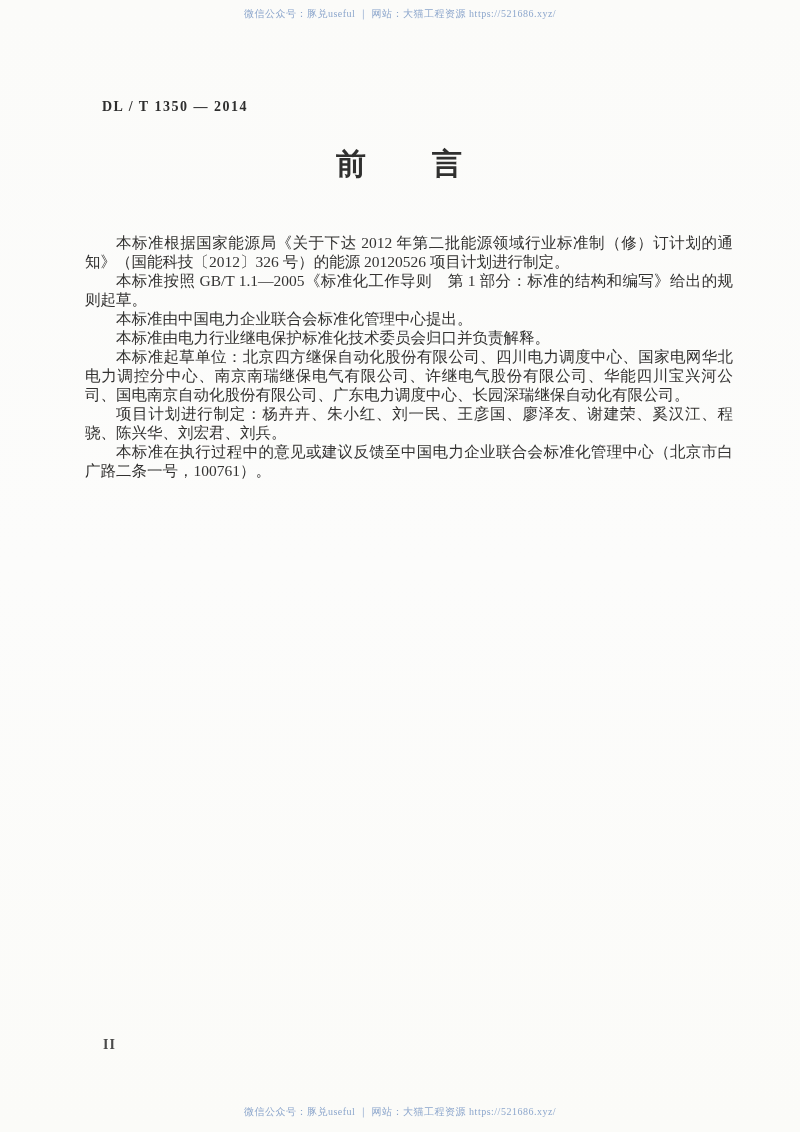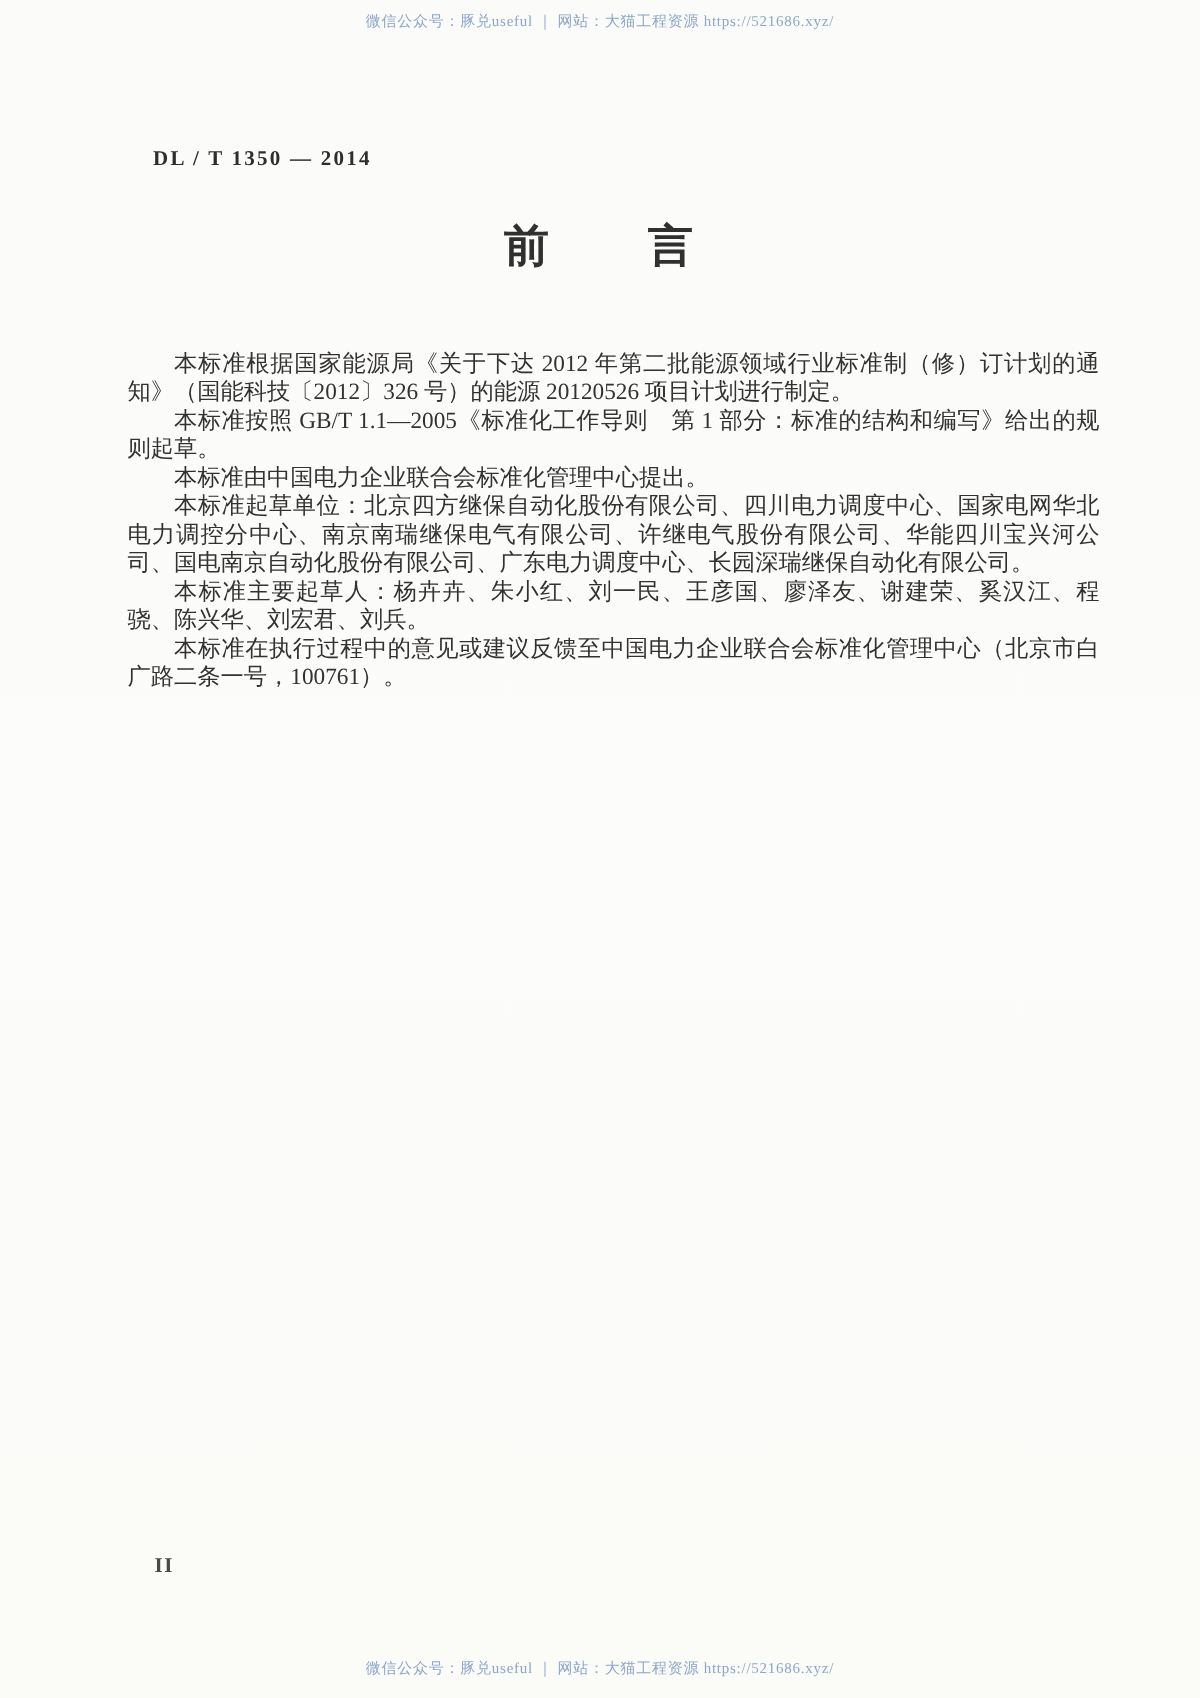--- a/index.html
+++ b/index.html
@@ -84,22 +84,23 @@
   <div class="watermark top">微信公众号：豚兑useful ｜ 网站：大猫工程资源 https://521686.xyz/</div>
 
   <div class="std-number">DL / T 1350 — 2014</div>
 
   <div class="doc-title">前　　言</div>
 
   <div class="content">
       <p>本标准根据国家能源局《关于下达 2012 年第二批能源领域行业标准制（修）订计划的通知》（国能科技〔2012〕326 号）的能源 20120526 项目计划进行制定。</p>
       <p>本标准按照 GB/T 1.1—2005《标准化工作导则　第 1 部分：标准的结构和编写》给出的规则起草。</p>
       <p>本标准由中国电力企业联合会标准化管理中心提出。</p>
+      <p>本标准由电力行业继电保护标准化技术委员会归口并负责解释。</p>
       <p>本标准起草单位：北京四方继保自动化股份有限公司、四川电力调度中心、国家电网华北电力调控分中心、南京南瑞继保电气有限公司、许继电气股份有限公司、华能四川宝兴河公司、国电南京自动化股份有限公司、广东电力调度中心、长园深瑞继保自动化有限公司。</p>
-      <p>本标准主要起草人：杨卉卉、朱小红、刘一民、王彦国、廖泽友、谢建荣、奚汉江、程骁、陈兴华、刘宏君、刘兵。</p>
+      <p>项目计划进行制定：杨卉卉、朱小红、刘一民、王彦国、廖泽友、谢建荣、奚汉江、程骁、陈兴华、刘宏君、刘兵。</p>
       <p>本标准在执行过程中的意见或建议反馈至中国电力企业联合会标准化管理中心（北京市白广路二条一号，100761）。</p>
     </div>
 
   <div class="page-number">II</div>
 
   <div class="watermark bottom">微信公众号：豚兑useful ｜ 网站：大猫工程资源 https://521686.xyz/</div>
 
 </div>
 
 </body></html>

